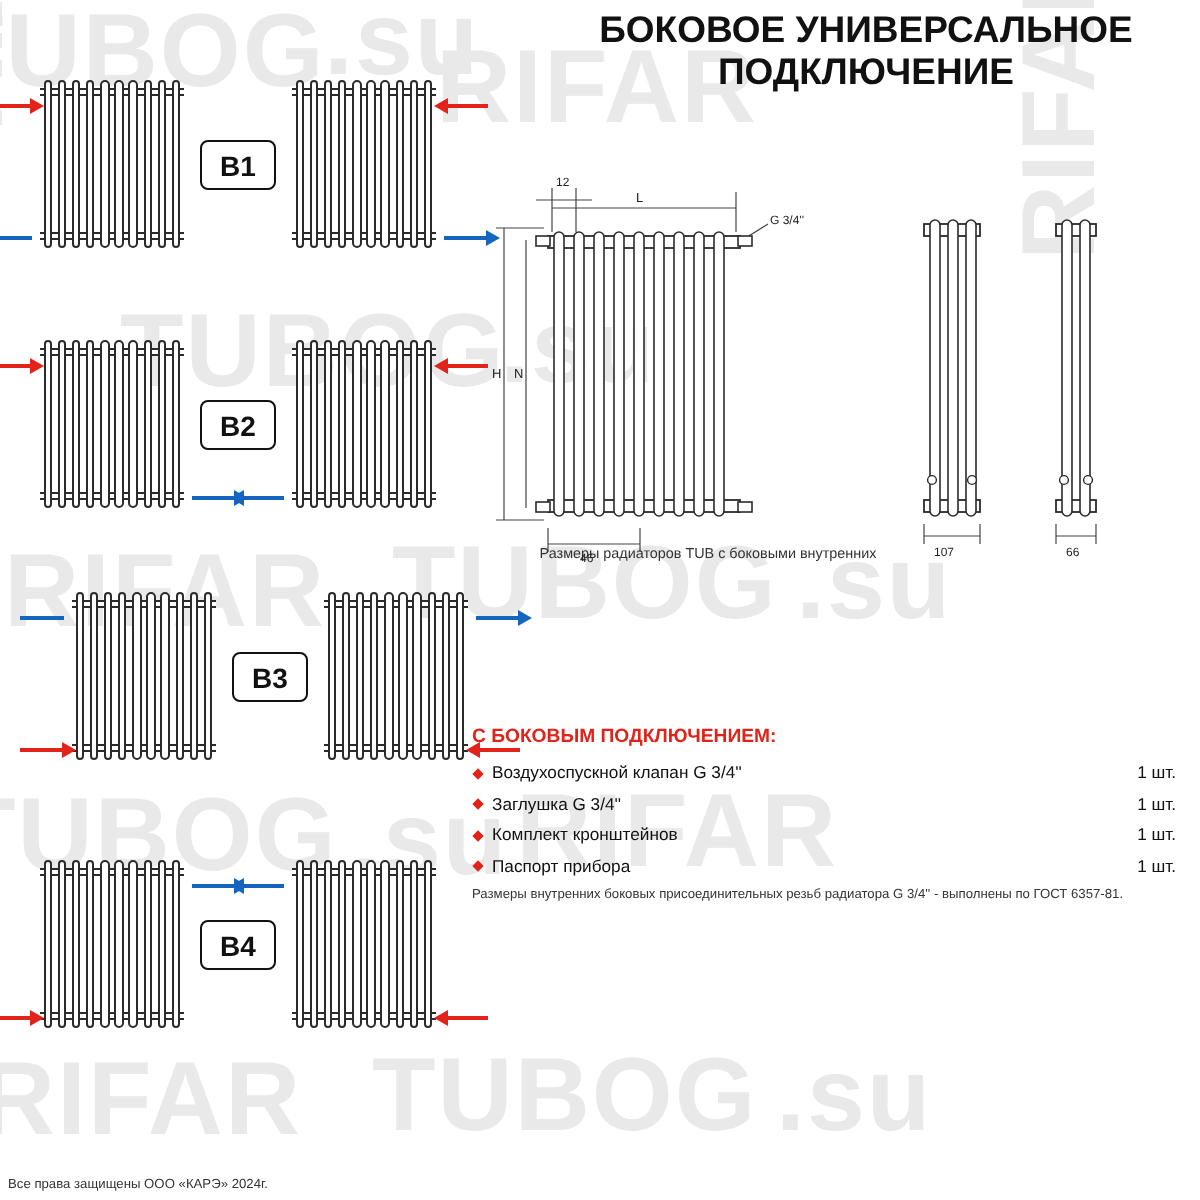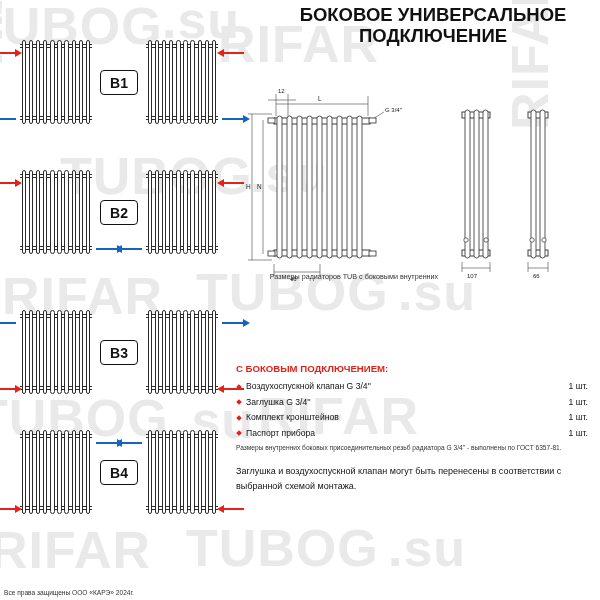--- a/index.html
+++ b/index.html
@@ -322,21 +322,21 @@
           <div class="head" style="left:-5px;"></div>
       </div>
       <div class="arrow blue rev" style="left:-24px; top:84px;">
         <div class="shaft"></div>
           <div class="head" style="left:-5px;"></div>
       </div>
     </div>
     <div class="badge">B2</div>
   </div>
 
-  <div class="scheme" style="top:270px;">
+  <div class="scheme" style="top:256px;margin-left:16px;">
     <div class="rad rad-left">
       <div class="radiator">
         <div class="hbar top"></div>
         <div class="hbar bot"></div>
         <div class="cols">
           <div class="col"></div>
             <div class="col"></div>
             <div class="col"></div>
             <div class="col"></div>
           <div class="col"></div>
@@ -543,16 +543,15 @@
     </li>
     <li>
       <span class="bullet"></span>
       <span>Паспорт прибора</span>
       <span class="qty">1 шт.</span>
     </li>
   </ul>
 
   <div class="note-small">Размеры внутренних боковых присоединительных резьб радиатора G 3/4'' - выполнены по ГОСТ 6357-81.</div>
 
-  <div class="para">Заглушка и воздухоспускной клапан могут быть перенесены в соответствии с выбранной схемой монтажа.</div>
 </div>
 
 <div class="footer">Все права защищены ООО «КАРЭ» 2024г.</div>
 
 </body></html>

